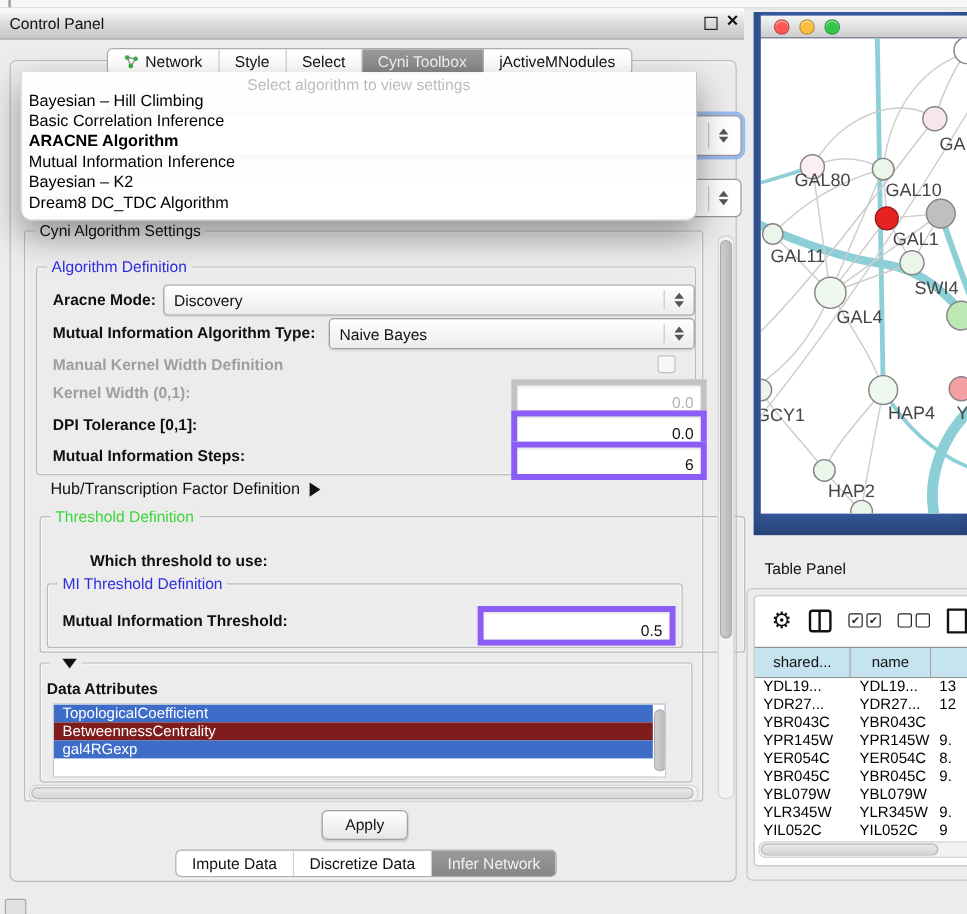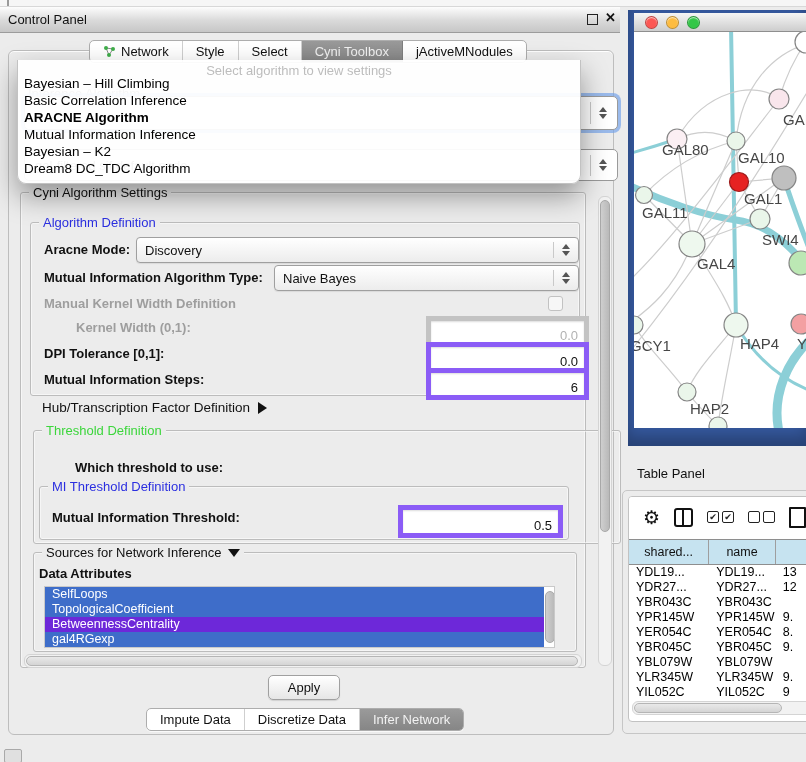--- a/index.html
+++ b/index.html
@@ -187,21 +187,21 @@
     <div class="abs lbl b" style="left:26px;top:78px;">Mutual Information Algorithm Type:</div>
     <div class="abs combo" style="left:256px;top:73px;width:287px;height:24px;">
       <span>Naive Bayes</span>
       <span class="stepper">
           <span class="tri-u"></span>
           <span class="tri-d"></span>
         </span>
     </div>
     <div class="abs lbl dis" style="left:26px;top:104px;">Manual Kernel Width Definition</div>
     <div class="abs cb" style="left:530px;top:104px;"></div>
-    <div class="abs lbl dis" style="left:26px;top:128px;margin-left:32px;">Kernel Width (0,1):</div>
+    <div class="abs lbl dis" style="left:26px;top:128px;">Kernel Width (0,1):</div>
     <div class="abs field dis" style="left:408px;top:124px;width:141px;height:22px;">
       <span>0.0</span>
     </div>
     <div class="abs lbl b" style="left:26px;top:154px;">DPI Tolerance [0,1]:</div>
     <div class="abs field" style="left:408px;top:150px;width:141px;height:22px;">
       <span>0.0</span>
     </div>
     <div class="abs lbl b" style="left:26px;top:180px;">Mutual Information Steps:</div>
     <div class="abs field" style="left:408px;top:176px;width:141px;height:22px;">
       <span>6</span>
@@ -219,29 +219,28 @@
     <div class="abs groupbox" style="left:21px;top:294px;width:528px;height:52px;">
       <span class="gb-title blue">MI Threshold Definition</span>
     </div>
     <div class="abs lbl b" style="left:34px;top:318px;">Mutual Information Threshold:</div>
     <div class="abs field" style="left:380px;top:313px;width:143px;height:23px;">
       <span>0.5</span>
     </div>
 
     <div class="abs groupbox" style="left:15px;top:360px;width:542px;height:98px;">
       <span class="gb-title">
-        <span>Sources for Network Inference</span><span class="tri-down"></span>
+        <span class="tri-down"></span>
       </span>
     </div>
     <div class="abs lbl b" style="left:21px;top:374px;">Data Attributes</div>
     <div class="abs attr-list" style="left:26px;top:394px;width:509px;height:60px;">
       <div id="attr-items">
-          <div class="attr-item" style="background: rgb(62, 109, 201);">SelfLoops</div>
           <div class="attr-item" style="background: rgb(62, 109, 201);">TopologicalCoefficient</div>
-          <div class="attr-item" style="background: #6d28d9;">BetweennessCentrality</div>
+          <div class="attr-item" style="background: #7f1d1d;">BetweennessCentrality</div>
           <div class="attr-item" style="background: rgb(62, 109, 201);">gal4RGexp</div>
         </div>
       <div class="abs" style="right:0;top:0;width:10px;height:60px;background:#fff;">
         <div class="vthumb" style="top:4px;height:50px;"></div>
       </div>
     </div>
     <div class="abs hscroll" style="left:6px;top:462px;width:556px;height:12px;">
       <div class="hthumb" style="left:1px;width:550px;"></div>
     </div>
   </div>

